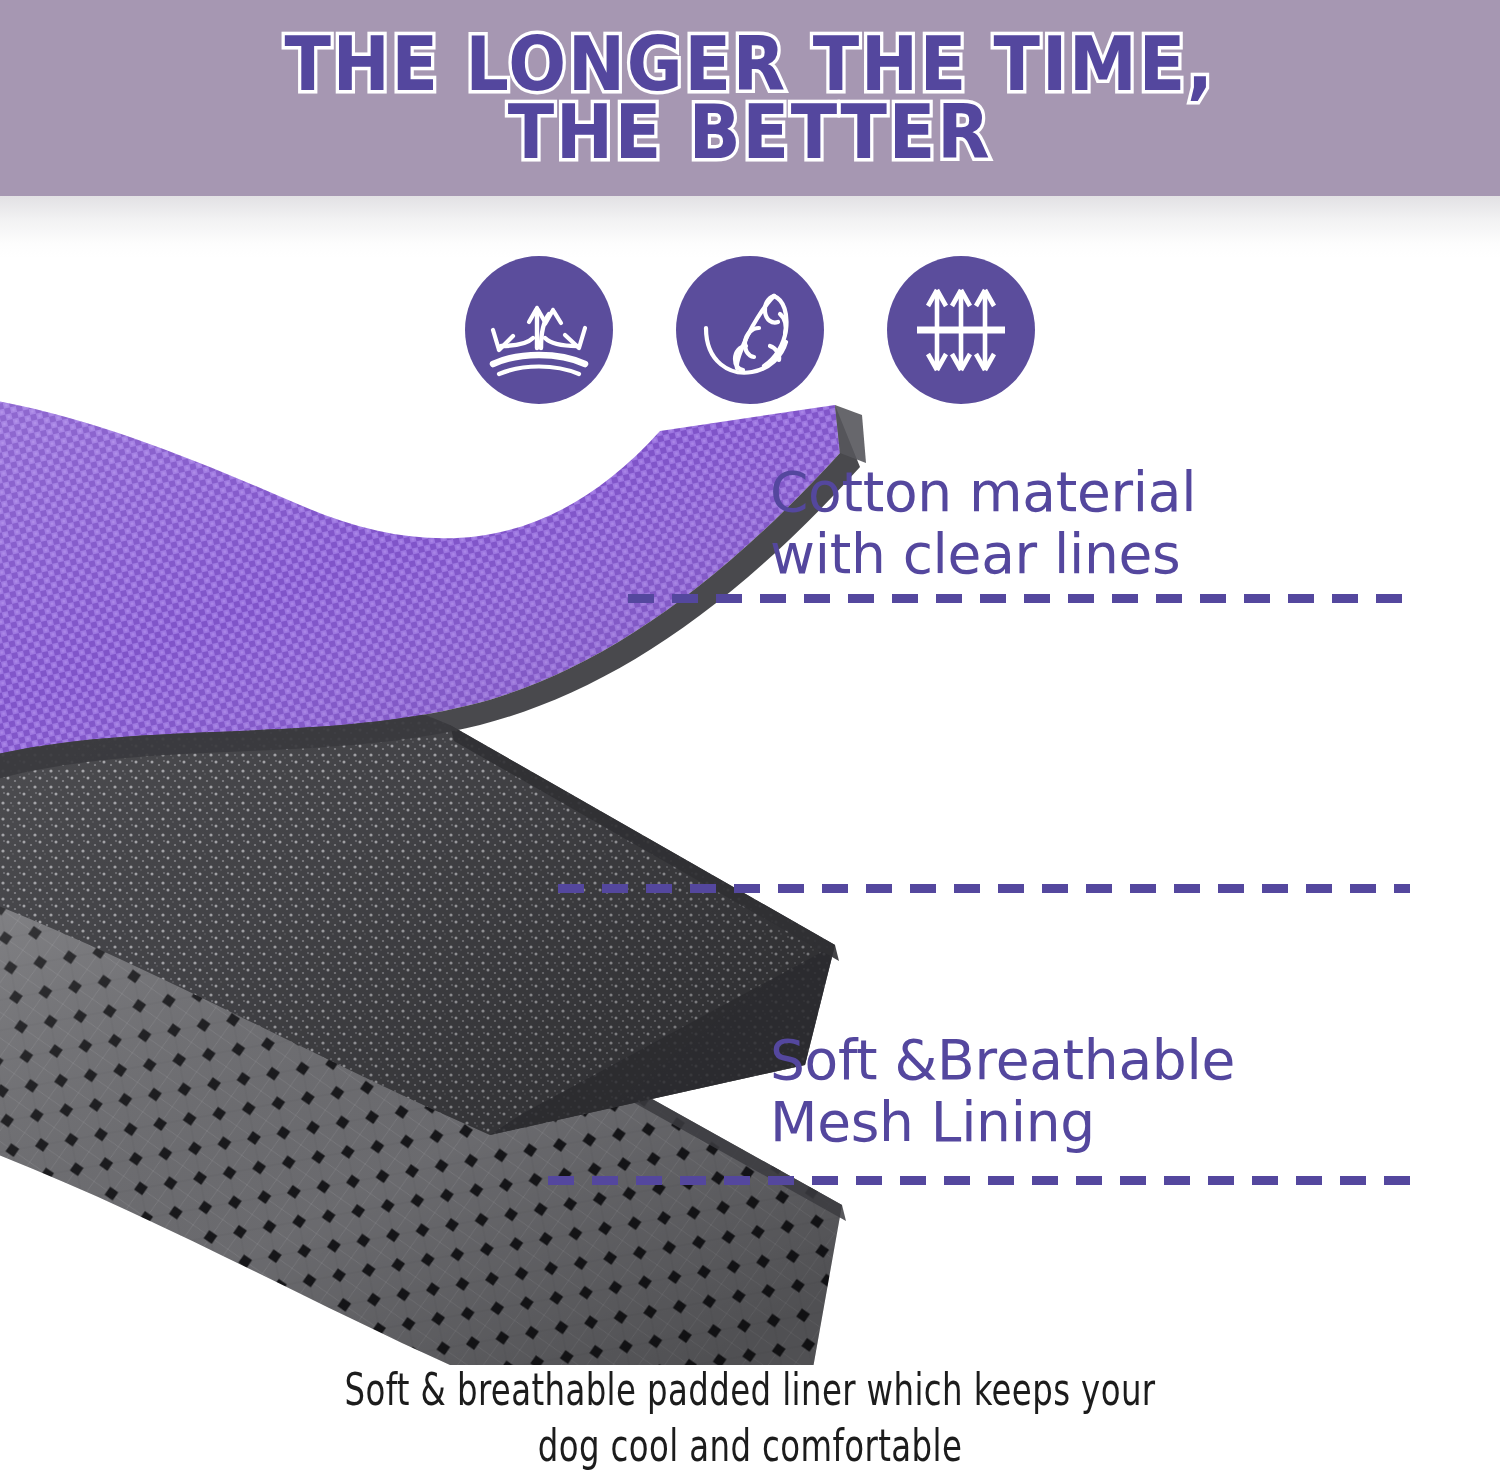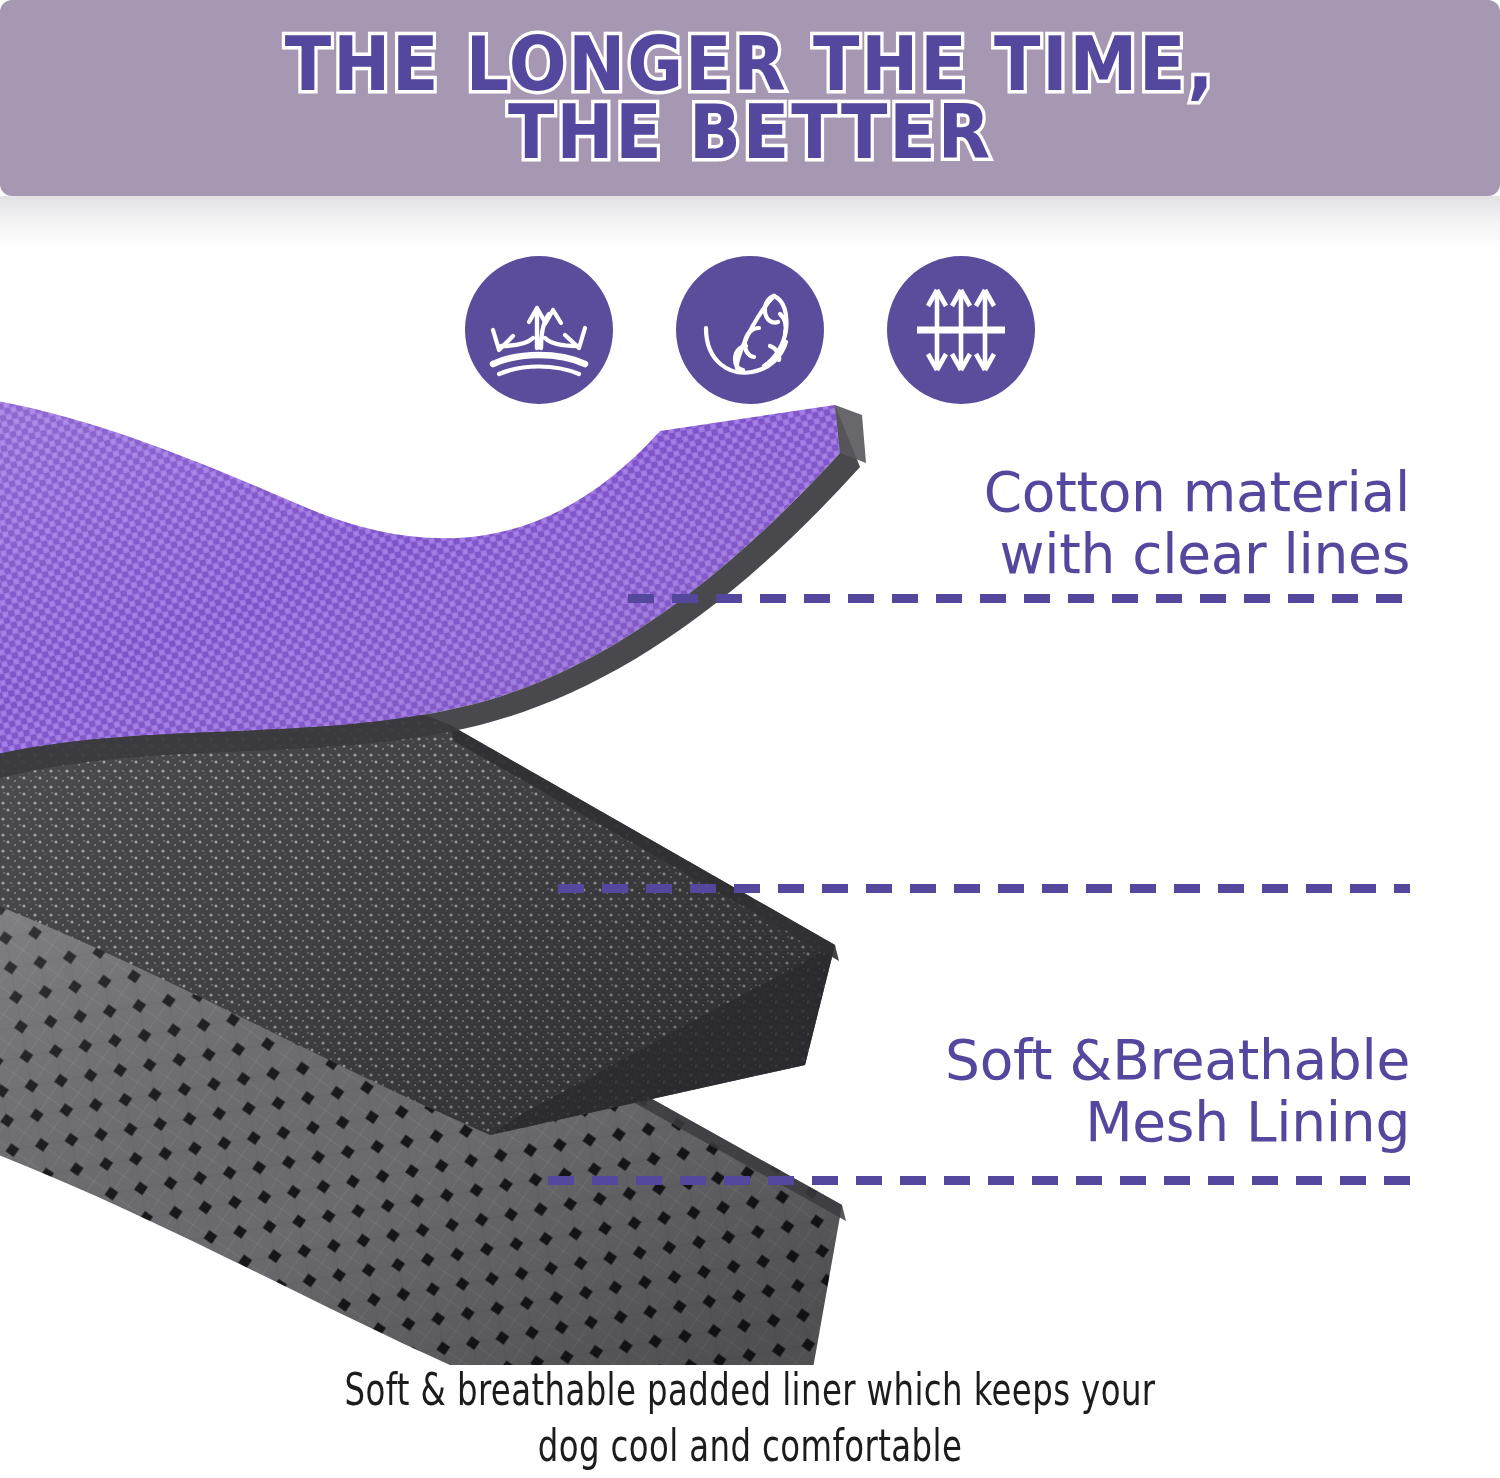--- a/index.html
+++ b/index.html
@@ -19,23 +19,23 @@
     overflow:hidden;
   }
 
   
   .header-band {
     position:absolute;
     left:0; top:0;
     width:1500px; height:196px;
     background:#a697b2;
     display:flex;
+    align-items:center;
     justify-content:center;
     flex-direction:column;
-    border-radius:12px;
   }
   .header-title {
     text-align:center;
     font-family:"DejaVu Sans", sans-serif;
     font-weight:bold;
     font-size:74px;
     line-height:0.92;
     letter-spacing:2px;
     color:#54479e;
     text-transform:uppercase;
@@ -78,21 +78,21 @@
     left:-170px; top:375px;
     width:1070px; height:990px;
   }
   .layers svg { display:block; width:100%; height:100%; }
 
   
   .feature {
     position:absolute;
     right:90px;
     width:640px;
-    text-align:right;
+    text-align:left;
   }
   .feature-text {
     font-family:"DejaVu Sans", sans-serif;
     font-size:55px;
     line-height:1.12;
     color:#54479e;
     white-space:pre-line;
     letter-spacing:-0.3px;
   }
   .feature-1 { top:462px; }

